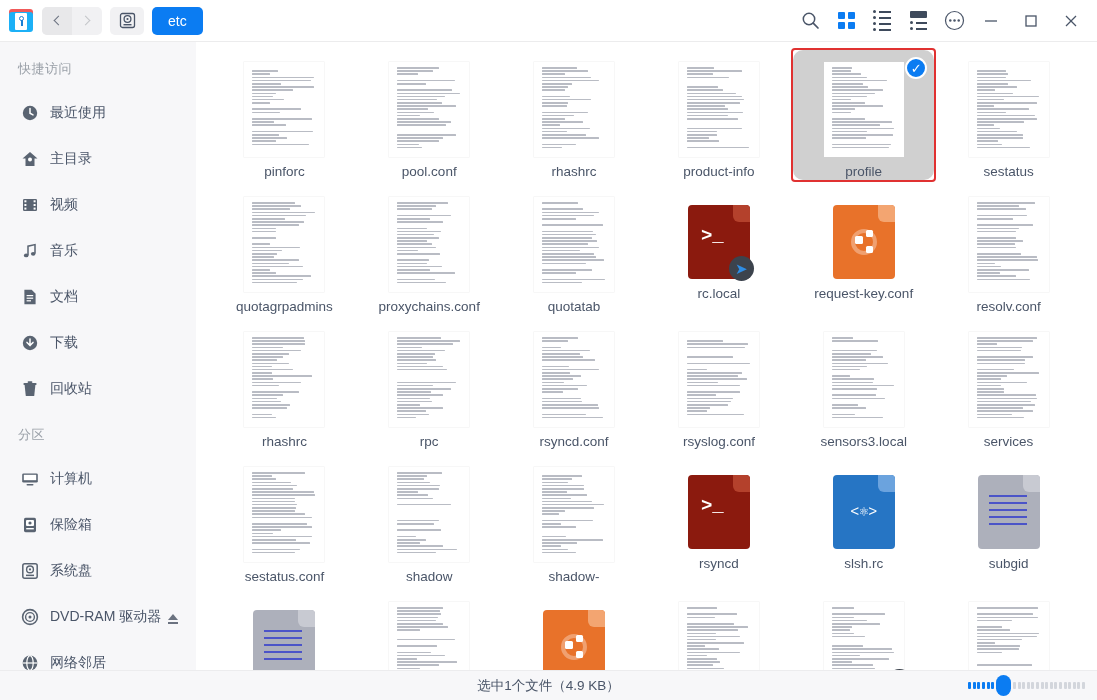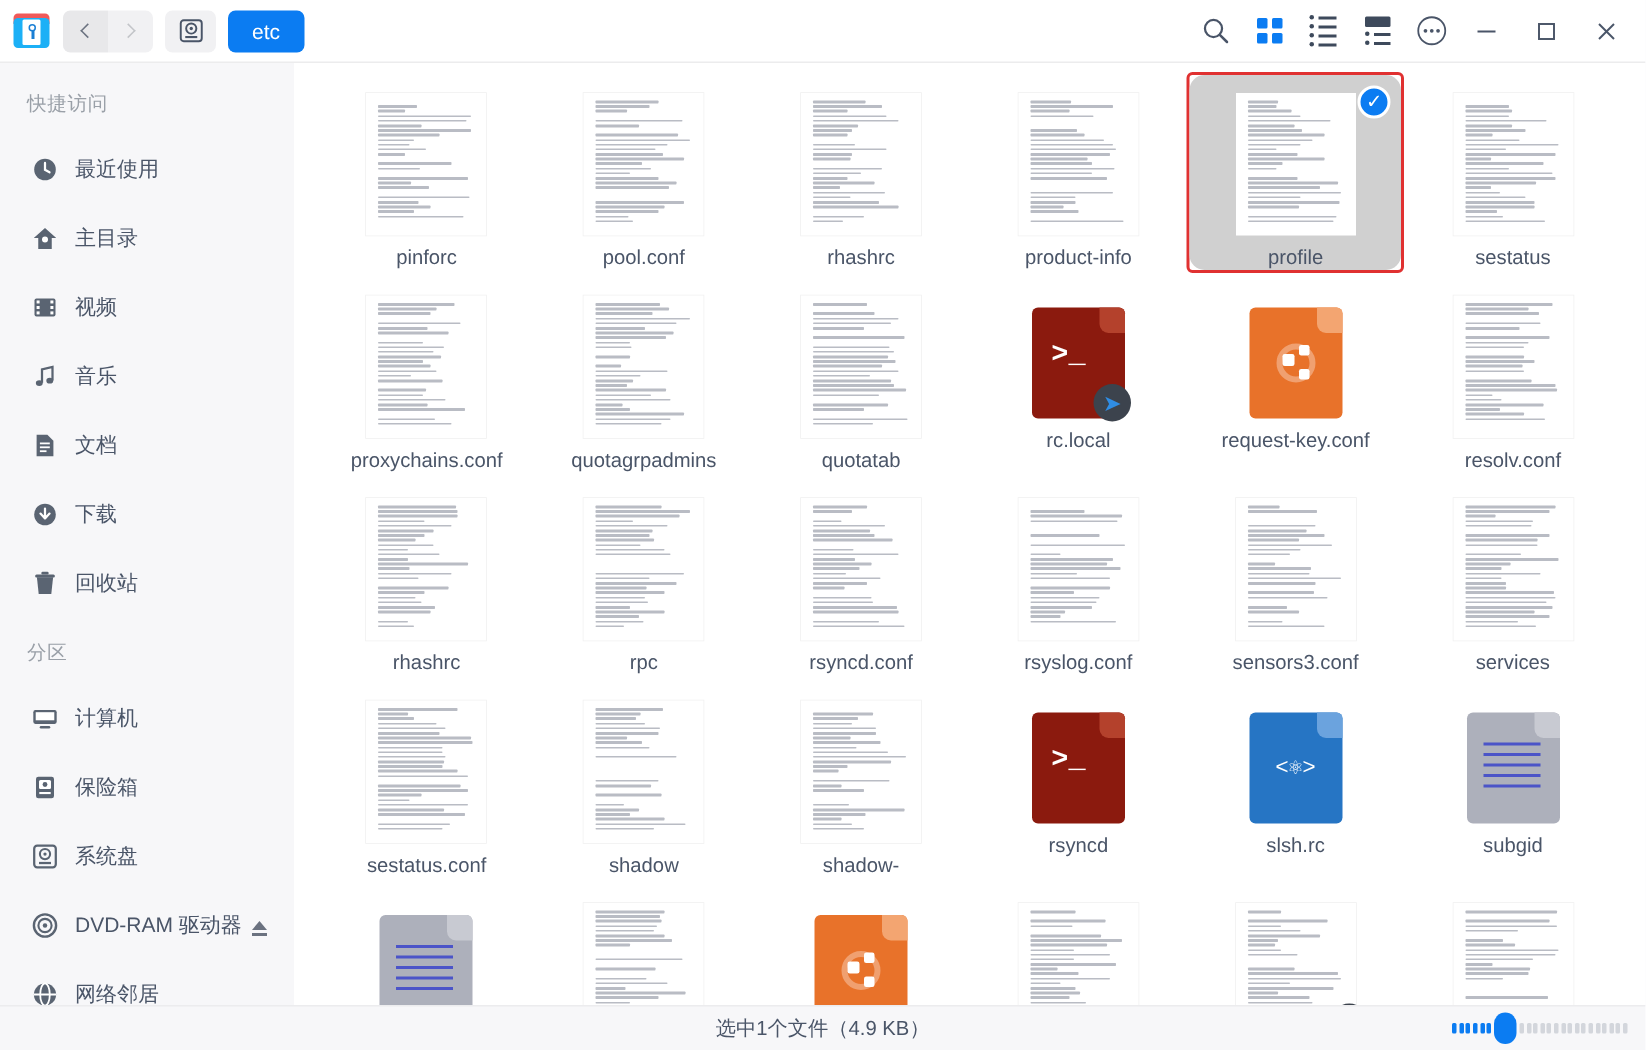--- a/index.html
+++ b/index.html
@@ -702,20 +702,53 @@
                 <i class="" style="width:33%"></i>
                 <i class="" style="width:38%"></i>
                 <i class="" style="width:81%"></i>
               </div>
               <div class="fname">sestatus</div>
             </div>
           </div>
           <div class="cell">
             <div class="tile">
               <div class="thumb-text">
+                <i class="" style="width:65%"></i>
+                <i class="" style="width:74%"></i>
+                <i class="" style="width:57%"></i>
+                <i class="" style="width:95%"></i>
+                <i class="" style="width:81%"></i>
+                <i class="" style="width:50%"></i>
+                <i class="" style="width:78%"></i>
+                <i class="" style="width:71%"></i>
+                <i class="" style="width:35%"></i>
+                <i class="" style="width:36%"></i>
+                <i class="sp" style="width:68%"></i>
+                <i class="" style="width:35%"></i>
+                <i class="sp" style="width:64%"></i>
+                <i class="" style="width:26%"></i>
+                <i class="" style="width:72%"></i>
+                <i class="" style="width:45%"></i>
+                <i class="" style="width:37%"></i>
+                <i class="" style="width:32%"></i>
+                <i class="" style="width:71%"></i>
+                <i class="" style="width:56%"></i>
+                <i class="" style="width:76%"></i>
+                <i class="" style="width:27%"></i>
+                <i class="" style="width:35%"></i>
+                <i class="" style="width:89%"></i>
+                <i class="" style="width:76%"></i>
+                <i class="" style="width:67%"></i>
+              </div>
+              <div class="fname">quotagrpadmins</div>
+            </div>
+          </div>
+          <div class="cell">
+            <div class="tile">
+              <div class="thumb-text">
                 <i class="" style="width:77%"></i>
                 <i class="" style="width:59%"></i>
                 <i class="" style="width:53%"></i>
                 <i class="sp" style="width:35%"></i>
                 <i class="" style="width:82%"></i>
                 <i class="" style="width:49%"></i>
                 <i class="" style="width:70%"></i>
                 <i class="sp" style="width:49%"></i>
                 <i class="" style="width:45%"></i>
                 <i class="" style="width:66%"></i>
@@ -735,53 +768,20 @@
                 <i class="sp" style="width:61%"></i>
                 <i class="" style="width:57%"></i>
                 <i class="" style="width:74%"></i>
               </div>
               <div class="fname">proxychains.conf</div>
             </div>
           </div>
           <div class="cell">
             <div class="tile">
               <div class="thumb-text">
-                <i class="" style="width:65%"></i>
-                <i class="" style="width:74%"></i>
-                <i class="" style="width:57%"></i>
-                <i class="" style="width:95%"></i>
-                <i class="" style="width:81%"></i>
-                <i class="" style="width:50%"></i>
-                <i class="" style="width:78%"></i>
-                <i class="" style="width:71%"></i>
-                <i class="" style="width:35%"></i>
-                <i class="" style="width:36%"></i>
-                <i class="sp" style="width:68%"></i>
-                <i class="" style="width:35%"></i>
-                <i class="sp" style="width:64%"></i>
-                <i class="" style="width:26%"></i>
-                <i class="" style="width:72%"></i>
-                <i class="" style="width:45%"></i>
-                <i class="" style="width:37%"></i>
-                <i class="" style="width:32%"></i>
-                <i class="" style="width:71%"></i>
-                <i class="" style="width:56%"></i>
-                <i class="" style="width:76%"></i>
-                <i class="" style="width:27%"></i>
-                <i class="" style="width:35%"></i>
-                <i class="" style="width:89%"></i>
-                <i class="" style="width:76%"></i>
-                <i class="" style="width:67%"></i>
-              </div>
-              <div class="fname">quotagrpadmins</div>
-            </div>
-          </div>
-          <div class="cell">
-            <div class="tile">
-              <div class="thumb-text">
                 <i class="" style="width:54%"></i>
                 <i class="sp" style="width:89%"></i>
                 <i class="" style="width:62%"></i>
                 <i class="" style="width:86%"></i>
                 <i class="" style="width:79%"></i>
                 <i class="" style="width:51%"></i>
                 <i class="sp" style="width:86%"></i>
                 <i class="" style="width:92%"></i>
                 <i class="sp" style="width:95%"></i>
                 <i class="" style="width:77%"></i>
@@ -1019,21 +1019,21 @@
                 <i class="sp" style="width:61%"></i>
                 <i class="" style="width:67%"></i>
                 <i class="" style="width:80%"></i>
                 <i class="sp" style="width:75%"></i>
                 <i class="" style="width:40%"></i>
                 <i class="" style="width:52%"></i>
                 <i class="sp" style="width:57%"></i>
                 <i class="" style="width:35%"></i>
                 <i class="" style="width:78%"></i>
               </div>
-              <div class="fname">sensors3.conf</div>
+              <div class="fname">sensors3.local</div>
             </div>
           </div>
           <div class="cell">
             <div class="tile">
               <div class="thumb-text">
                 <i class="" style="width:91%"></i>
                 <i class="" style="width:85%"></i>
                 <i class="" style="width:31%"></i>
                 <i class="" style="width:69%"></i>
                 <i class="" style="width:68%"></i>

